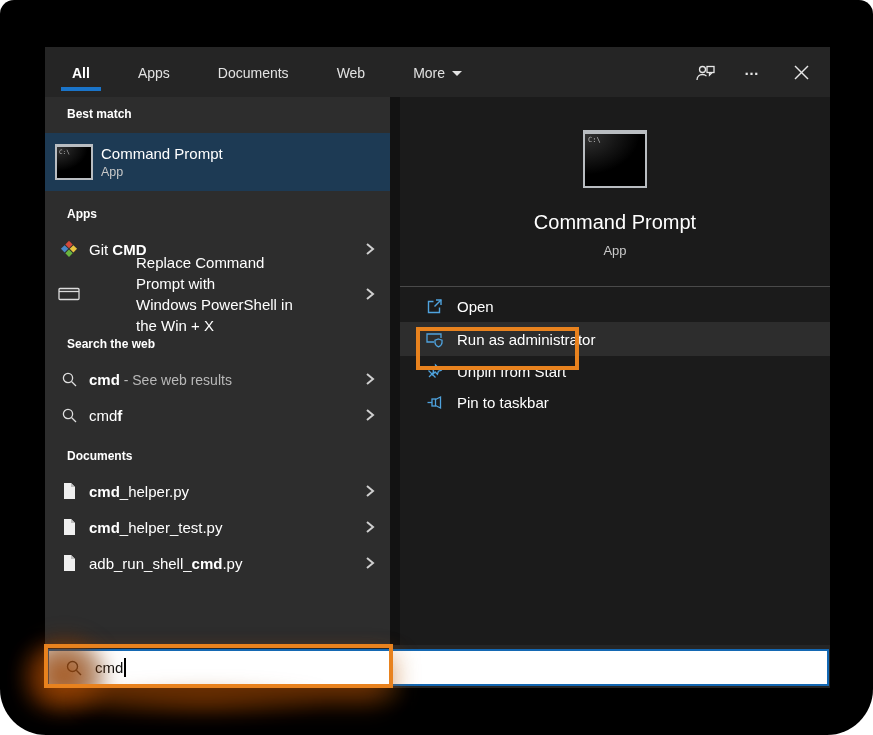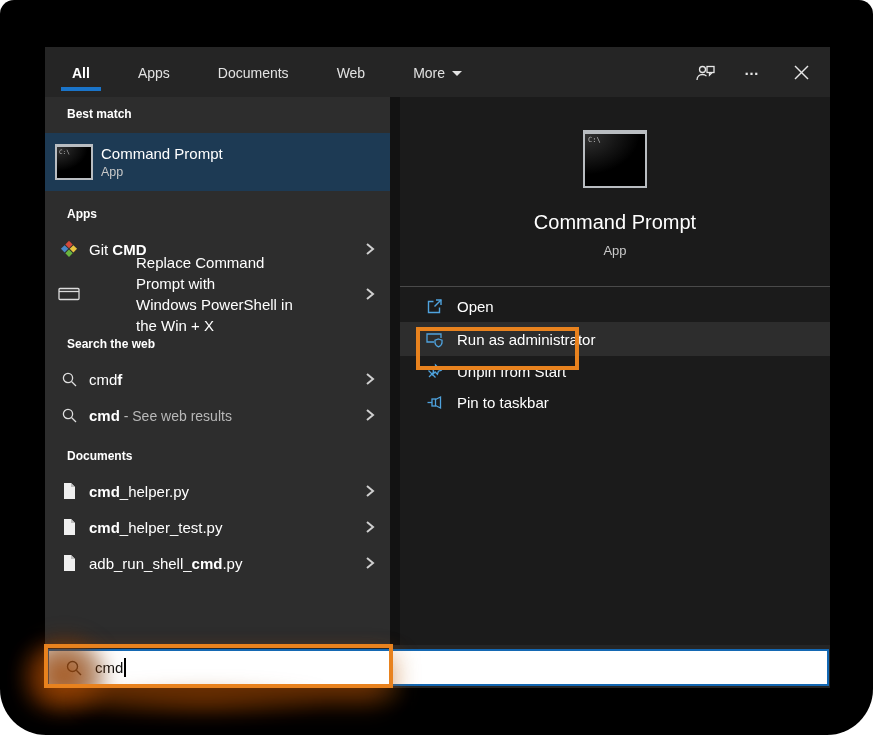--- a/index.html
+++ b/index.html
@@ -225,36 +225,36 @@
 
         <div class="section-label">Search the web</div>
 
         <div class="row">
           <div class="ricon">
             <svg width="17" height="17" viewBox="0 0 17 17" fill="none" stroke="#dedede" stroke-width="1.3">
                 <circle cx="7" cy="7" r="4.6"></circle>
                 <line x1="10.5" y1="10.5" x2="15" y2="15"></line>
               </svg>
           </div>
-          <div class="rtext"><span>cmd</span><span class="bold">f</span></div>
+          <div class="rtext"><span class="bold">cmd</span><span class="dim"> - See web results</span></div>
           <div class="chev">
             <svg width="14" height="14" viewBox="0 0 14 14" fill="none" stroke="#cfcfcf" stroke-width="2">
                 <polyline points="5,2 11,7 5,12"></polyline>
               </svg>
           </div>
         </div>
 
         <div class="row">
           <div class="ricon">
             <svg width="17" height="17" viewBox="0 0 17 17" fill="none" stroke="#dedede" stroke-width="1.3">
                 <circle cx="7" cy="7" r="4.6"></circle>
                 <line x1="10.5" y1="10.5" x2="15" y2="15"></line>
               </svg>
           </div>
-          <div class="rtext"><span class="bold">cmd</span><span class="dim"> - See web results</span></div>
+          <div class="rtext"><span>cmd</span><span class="bold">f</span></div>
           <div class="chev">
             <svg width="14" height="14" viewBox="0 0 14 14" fill="none" stroke="#cfcfcf" stroke-width="2">
                 <polyline points="5,2 11,7 5,12"></polyline>
               </svg>
           </div>
         </div>
 
 
         <div class="section-label">Documents</div>
 

